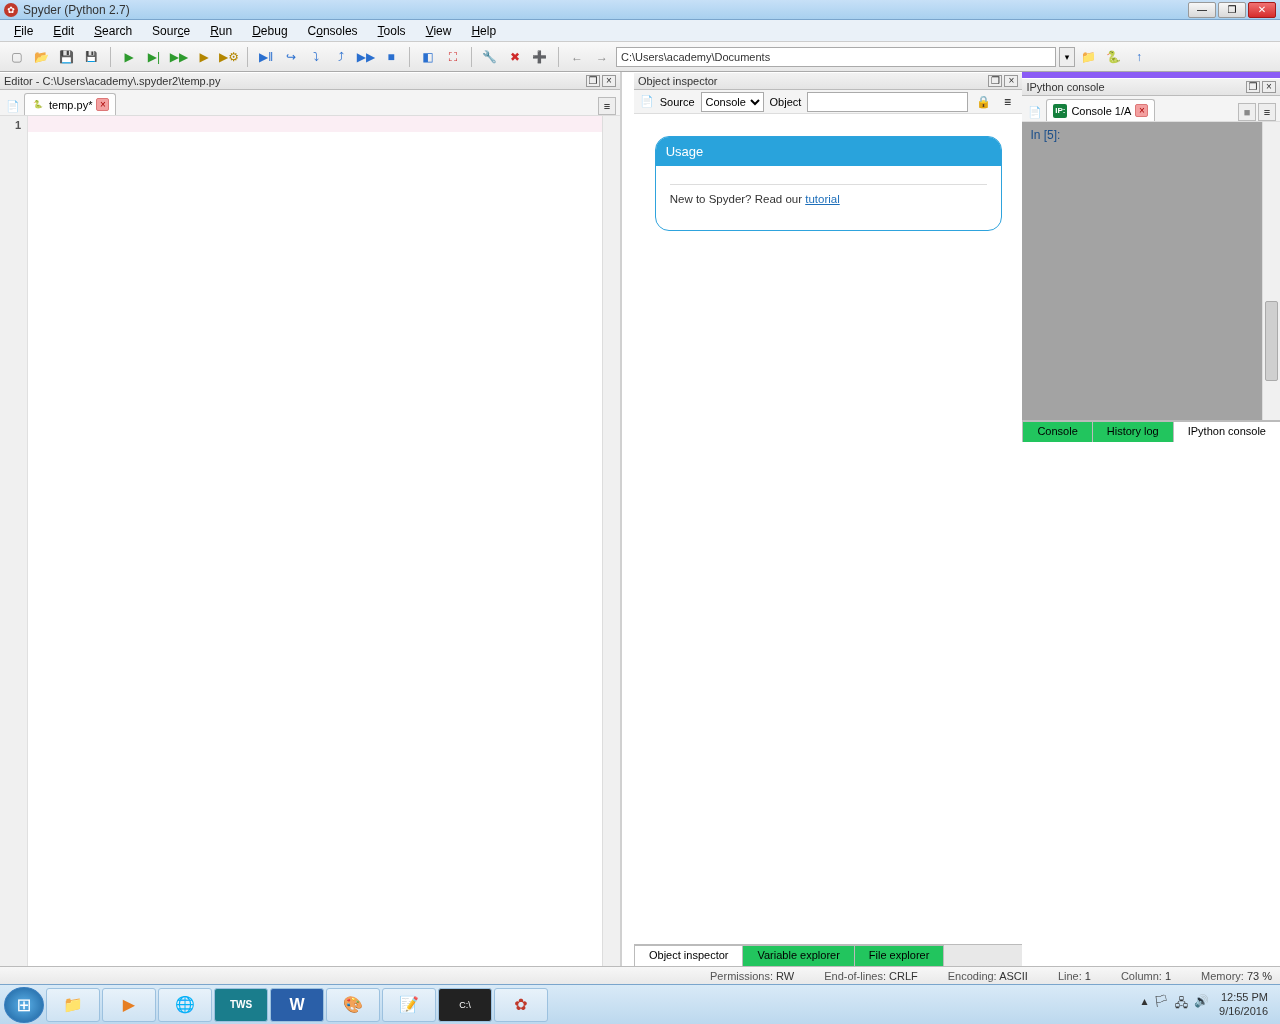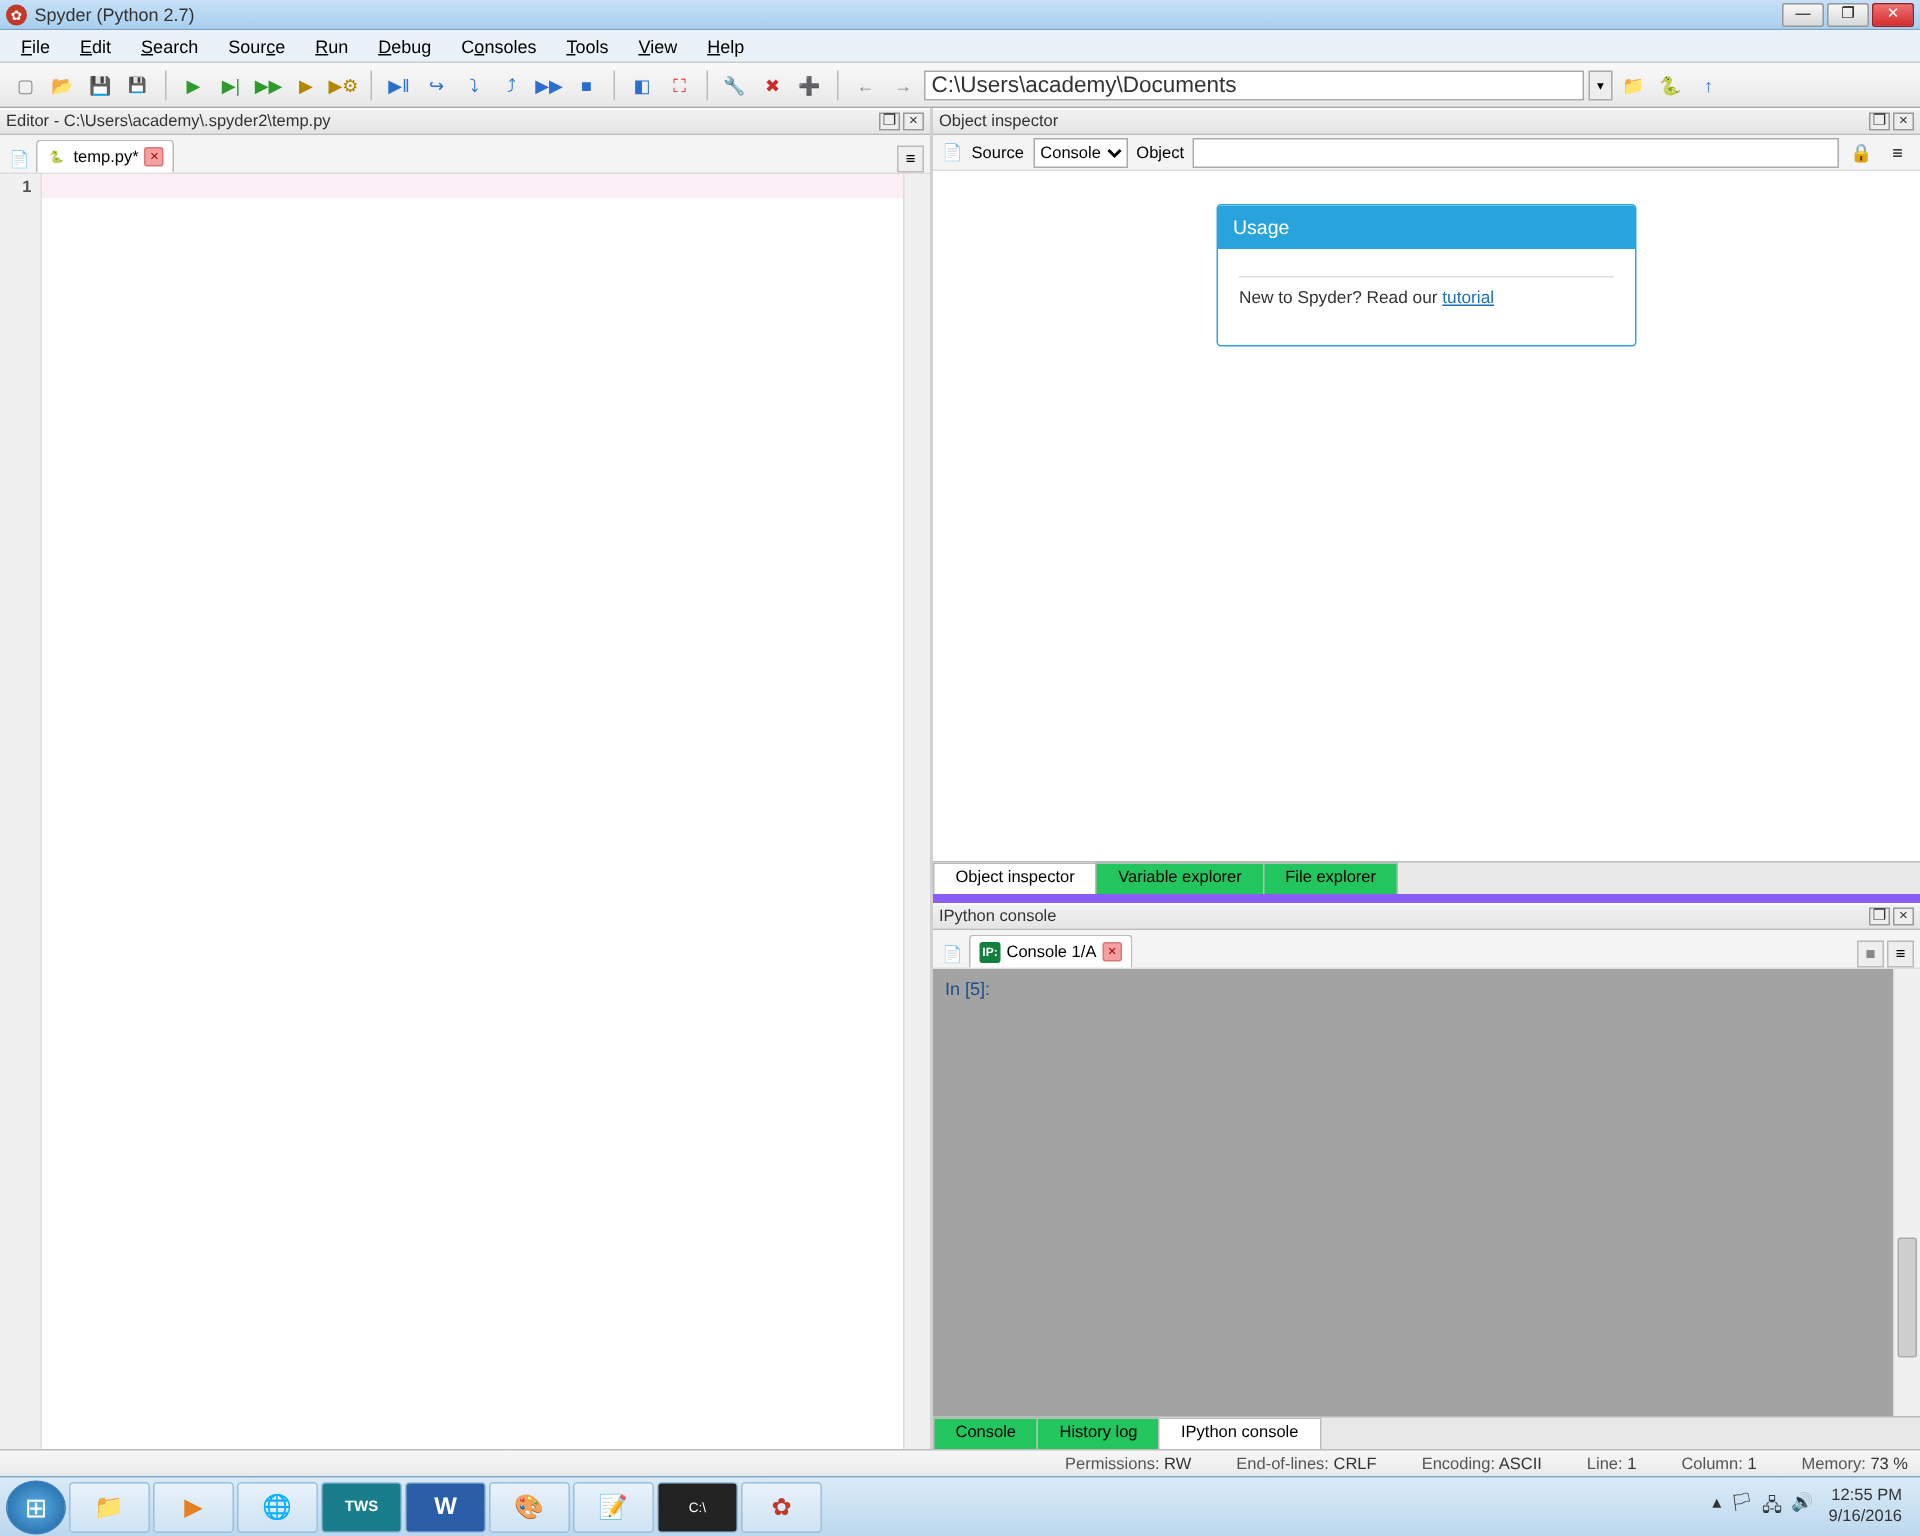--- a/index.html
+++ b/index.html
@@ -18,27 +18,27 @@
 
 
 .menubar { height: 22px; background: #eaf1f8; display: flex; align-items: center; padding: 0 4px; border-bottom: 1px solid #ccc; font-size: 12px; }
 .menubar span { padding: 2px 10px; cursor: pointer; }
 .menubar span u { text-decoration: underline; }
 
 
 .toolbar { height: 30px; background: linear-gradient(#f9f9f9, #e8e8e8); border-bottom: 1px solid #aaa; display: flex; align-items: center; padding: 0 6px; gap: 3px; }
 .tb { width: 22px; height: 22px; display: flex; align-items: center; justify-content: center; border: 1px solid transparent; border-radius: 2px; cursor: pointer; font-size: 12px; }
 .tb-sep { width: 1px; height: 20px; background: #bbb; margin: 0 4px; }
-.path-input { flex: 0 0 440px; height: 20px; border: 1px solid #aaa; background: #fff; padding: 0 4px; font-size: 15px; color: #333; }
+.path-input { flex: 0 0 440px; height: 20px; border: 1px solid #aaa; background: #fff; padding: 0 4px; font-size: 11px; color: #333; }
 .path-dd { width: 16px; height: 20px; border: 1px solid #aaa; background: #eee; text-align: center; font-size: 9px; line-height: 18px; }
 
 
 .content { flex: 1; display: flex; min-height: 0; }
 .left-panel { width: 622px; display: flex; flex-direction: column; border-right: 2px solid #d0d0d0; }
-.right-panel { flex: 1; display: flex; flex-direction: column; min-width: 0; }
+.right-panel { flex: 1; display: flex; flex-direction: row; min-width: 0; padding-left: 12px; }
 
 
 .pane-header { height: 18px; background: linear-gradient(#f2f2f2, #e4e4e4); border-top: 1px solid #fff; border-bottom: 1px solid #bbb; display: flex; align-items: center; padding: 0 4px; font-size: 11px; color: #333; }
 .pane-header .ph-controls { margin-left: auto; display: flex; gap: 2px; }
 .ph-btn { width: 14px; height: 12px; text-align: center; line-height: 10px; font-size: 10px; border: 1px solid #999; background: #eee; cursor: pointer; }
 
 
 .tab-row { height: 26px; background: #f4f4f4; border-bottom: 1px solid #ddd; display: flex; align-items: end; padding: 0 4px; gap: 2px; }
 .tab-row .spacer-icon { width: 18px; height: 18px; display: flex; align-items: center; justify-content: center; font-size: 11px; color: #555; }
 .tab { height: 22px; background: #fefefe; border: 1px solid #bbb; border-bottom: none; border-radius: 3px 3px 0 0; display: flex; align-items: center; padding: 0 6px; gap: 4px; font-size: 11px; cursor: pointer; }
@@ -52,21 +52,21 @@
 .gutter { width: 28px; background: #f0f0f0; border-right: 1px solid #e0e0e0; text-align: right; padding: 3px 6px 0 0; font-size: 11px; color: #555; font-weight: bold; }
 .code-area { flex: 1; background: #fbeef4; position: relative; }
 .code-area .cursor-line { height: 16px; background: #fbeef4; }
 .code-area-rest { position: absolute; top: 16px; left: 0; right: 0; bottom: 0; background: #fff; }
 .editor-scroll { width: 18px; background: #f0f0f0; border-left: 1px solid #ddd; }
 
 
 .oi-bar { height: 24px; background: #f4f4f4; border-bottom: 1px solid #ddd; display: flex; align-items: center; padding: 0 6px; gap: 6px; font-size: 11px; }
 .oi-bar select, .oi-bar input { font-size: 11px; height: 20px; border: 1px solid #aaa; background: #fff; }
 .oi-bar input { flex: 1; padding: 0 4px; }
-.usage-card { margin: 22px auto 0; width: 280px; border: 1px solid #2ea3dd; border-radius: 3px; overflow: hidden; }
+.usage-card { margin: 22px auto 0; width: 347px; border: 1px solid #2ea3dd; border-radius: 14px; overflow: hidden; }
 .usage-card .uc-hdr { background: #29a3dc; color: #fff; font-size: 13px; padding: 7px 10px; }
 .usage-card .uc-body { padding: 12px 14px; font-size: 11.5px; color: #333; line-height: 1.45; }
 .usage-card .uc-body p { margin-bottom: 10px; }
 .usage-card .uc-body hr { border: none; border-top: 1px solid #ddd; margin: 6px 0; }
 .usage-card .uc-body .center { text-align: left; }
 .usage-card a { color: #1e6fba; }
 .pref-italic { font-style: italic; }
 
 
 .bottom-tabs { height: 22px; background: #e8e8e8; border-top: 1px solid #bbb; display: flex; align-items: stretch; font-size: 11px; }

